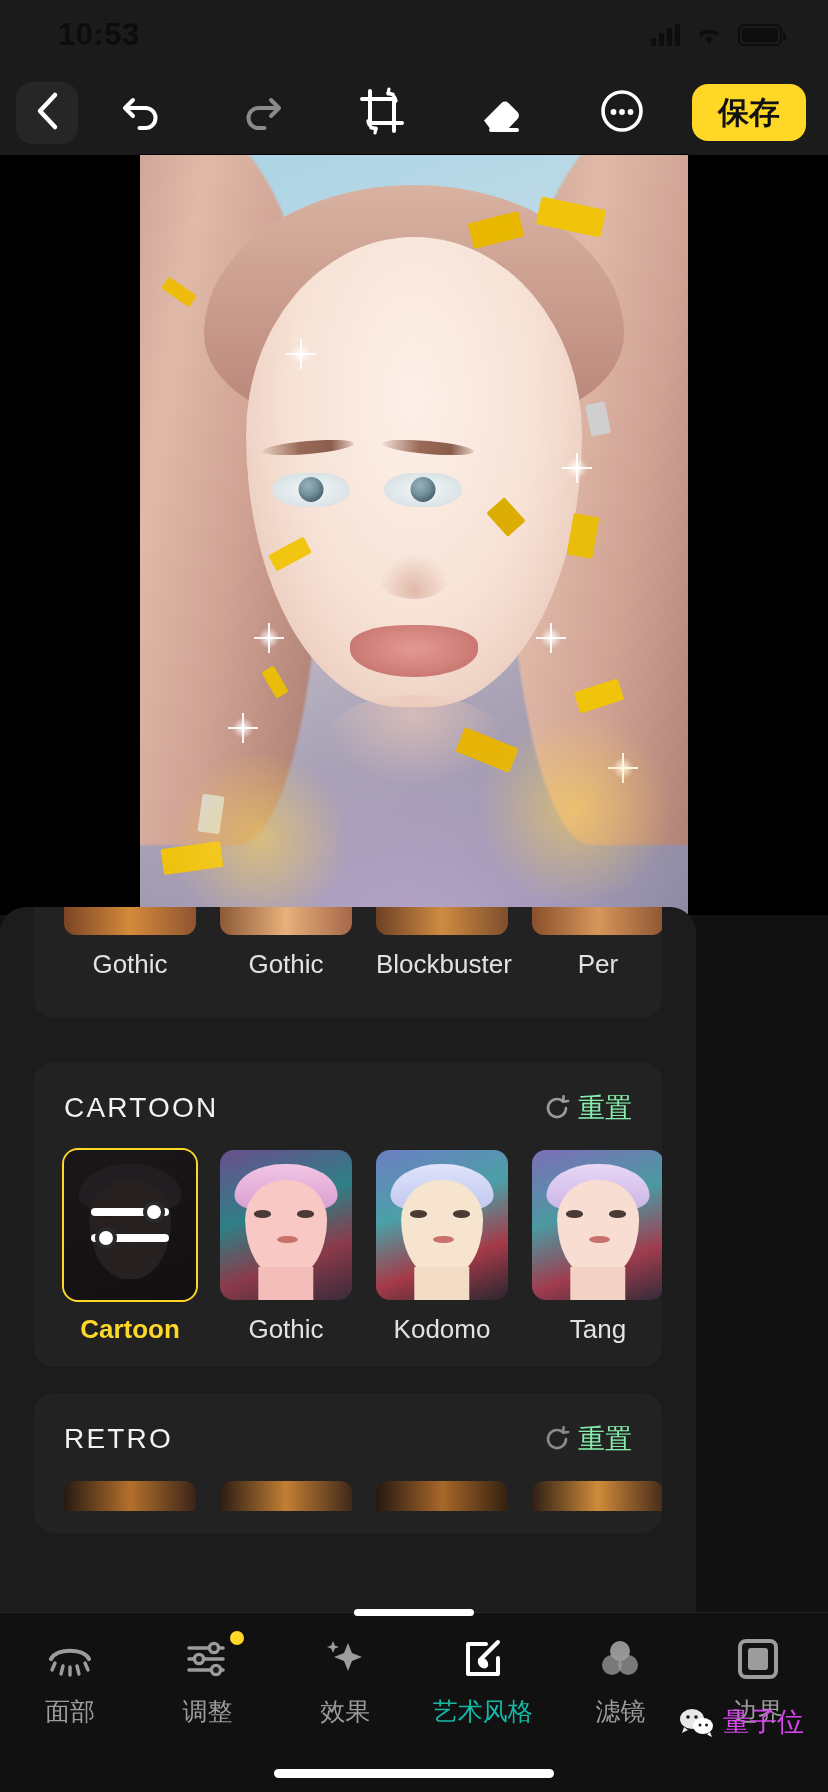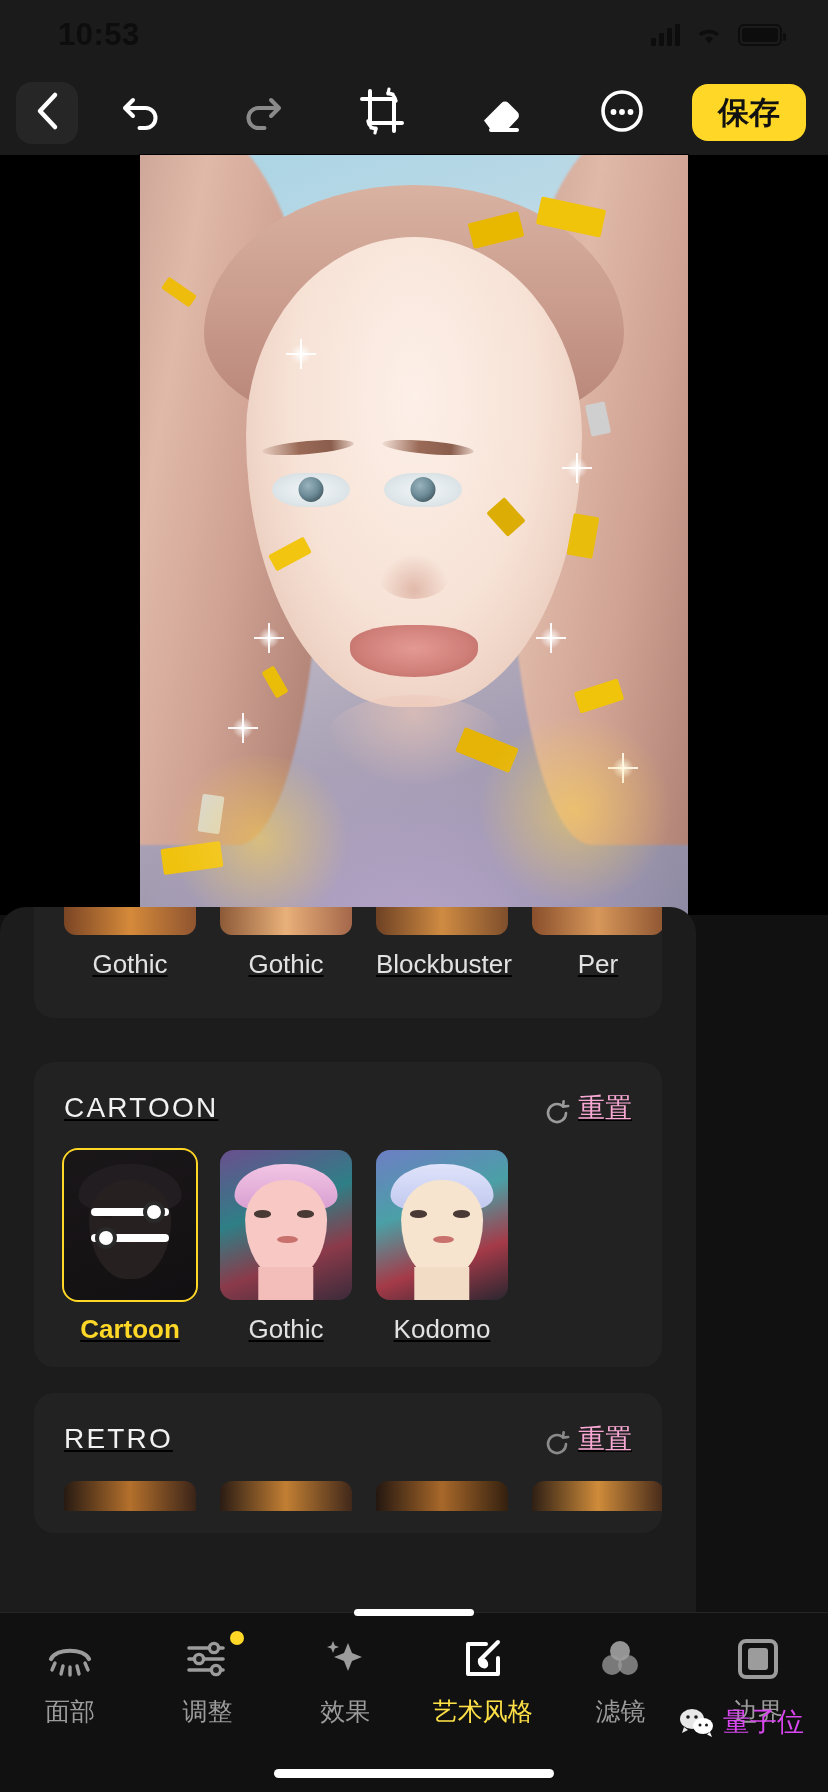--- a/index.html
+++ b/index.html
@@ -164,39 +164,38 @@
     position:absolute; border-radius:50%;
     background:radial-gradient(circle, rgba(255,214,80,0.55) 0%, rgba(255,214,80,0) 68%);
   }
 
   
   .sheet {
     position:absolute; left:0; top:907px; width:696px; height:705px;
     background:#1c1c1c;
     border-radius:26px 26px 0 0;
     overflow:hidden;
-    text-decoration:underline;
   }
   .sec {
     margin:0 34px; background:#222222; border-radius:20px;
   }
   .sec.top-partial {
     margin-top:0; border-radius:0 0 20px 20px; padding-bottom:16px;
     position:relative; top:-6px;
   }
   .sec-head {
     display:flex; align-items:center; justify-content:space-between;
     padding:28px 30px 6px 30px;
   }
   .sec-title {
     color:#f2f2f2; font-size:28px; letter-spacing:2.2px; font-weight:normal;
   }
   .sec-reset {
-    display:flex; align-items:flex-end; gap:8px;
-    color:#f9a8d4; font-size:27px; cursor:pointer;
+    display:flex; align-items:center; gap:8px;
+    color:#86efac; font-size:27px; cursor:pointer;
   }
   .sec-reset svg { display:block; }
 
   .row {
     display:flex; gap:24px; padding:18px 30px 22px 30px;
     overflow:hidden;
   }
   .item { width:132px; flex:0 0 132px; cursor:pointer; }
   .thumb {
     width:132px; height:150px; border-radius:14px; overflow:hidden;
@@ -265,21 +264,21 @@
   .nav-items {
     display:flex; align-items:flex-start; justify-content:space-between;
     padding:20px 18px 0 18px;
   }
   .nav-item {
     width:104px; display:flex; flex-direction:column; align-items:center; gap:10px;
     cursor:pointer; position:relative;
   }
   .nav-ico { width:52px; height:52px; display:flex; align-items:center; justify-content:center; }
   .nav-label { font-size:25px; color:#9c9c9c; white-space:nowrap;font-family:Liberation Mono, monospace; }
-  .nav-item.active .nav-label { color:#fde047; }
+  .nav-item.active .nav-label { color:#14b8a6; }
   .nav-dot {
     position:absolute; top:-2px; right:16px;
     width:14px; height:14px; border-radius:50%; background:#ffd727;
   }
   .home-ind {
     position:absolute; bottom:14px; left:50%; transform:translateX(-50%);
     width:280px; height:9px; background:#ffffff; border-radius:6px;
   }
   .watermark {
     position:absolute; right:24px; bottom:52px;
@@ -495,20 +494,34 @@
               <div class="face" style="background:#f6e4cf;"></div>
               <div class="eye l"></div>
                 <div class="eye r"></div>
               <div class="lip"></div>
               <div class="neck" style="background:#f2dcc5;"></div>
             </div>
           </div>
           <div class="item-label">Kodomo</div>
         </div>
 
+        <div class="item">
+          <div class="thumb">
+            <div class="fc">
+              <div class="bg" style="background:linear-gradient(160deg,#7d6fb8 0%, #4b99a2 40%, #a03c4e 72%, #332b38 100%);"></div>
+              <div class="bang" style="background:linear-gradient(180deg,#e9d7f5,#cbb6e6);"></div>
+              <div class="face" style="background:#f8ddd2;"></div>
+              <div class="eye l"></div>
+                <div class="eye r"></div>
+              <div class="lip"></div>
+              <div class="neck" style="background:#f3d2c6;"></div>
+            </div>
+          </div>
+          <div class="item-label">Tang</div>
+        </div>
 
       </div>
     </div>
 
     <div class="sec retro">
       <div class="sec-head">
         <div class="sec-title">RETRO</div>
         <div class="sec-reset">
           <span>
             <svg width="26" height="26" viewBox="0 0 26 26">

